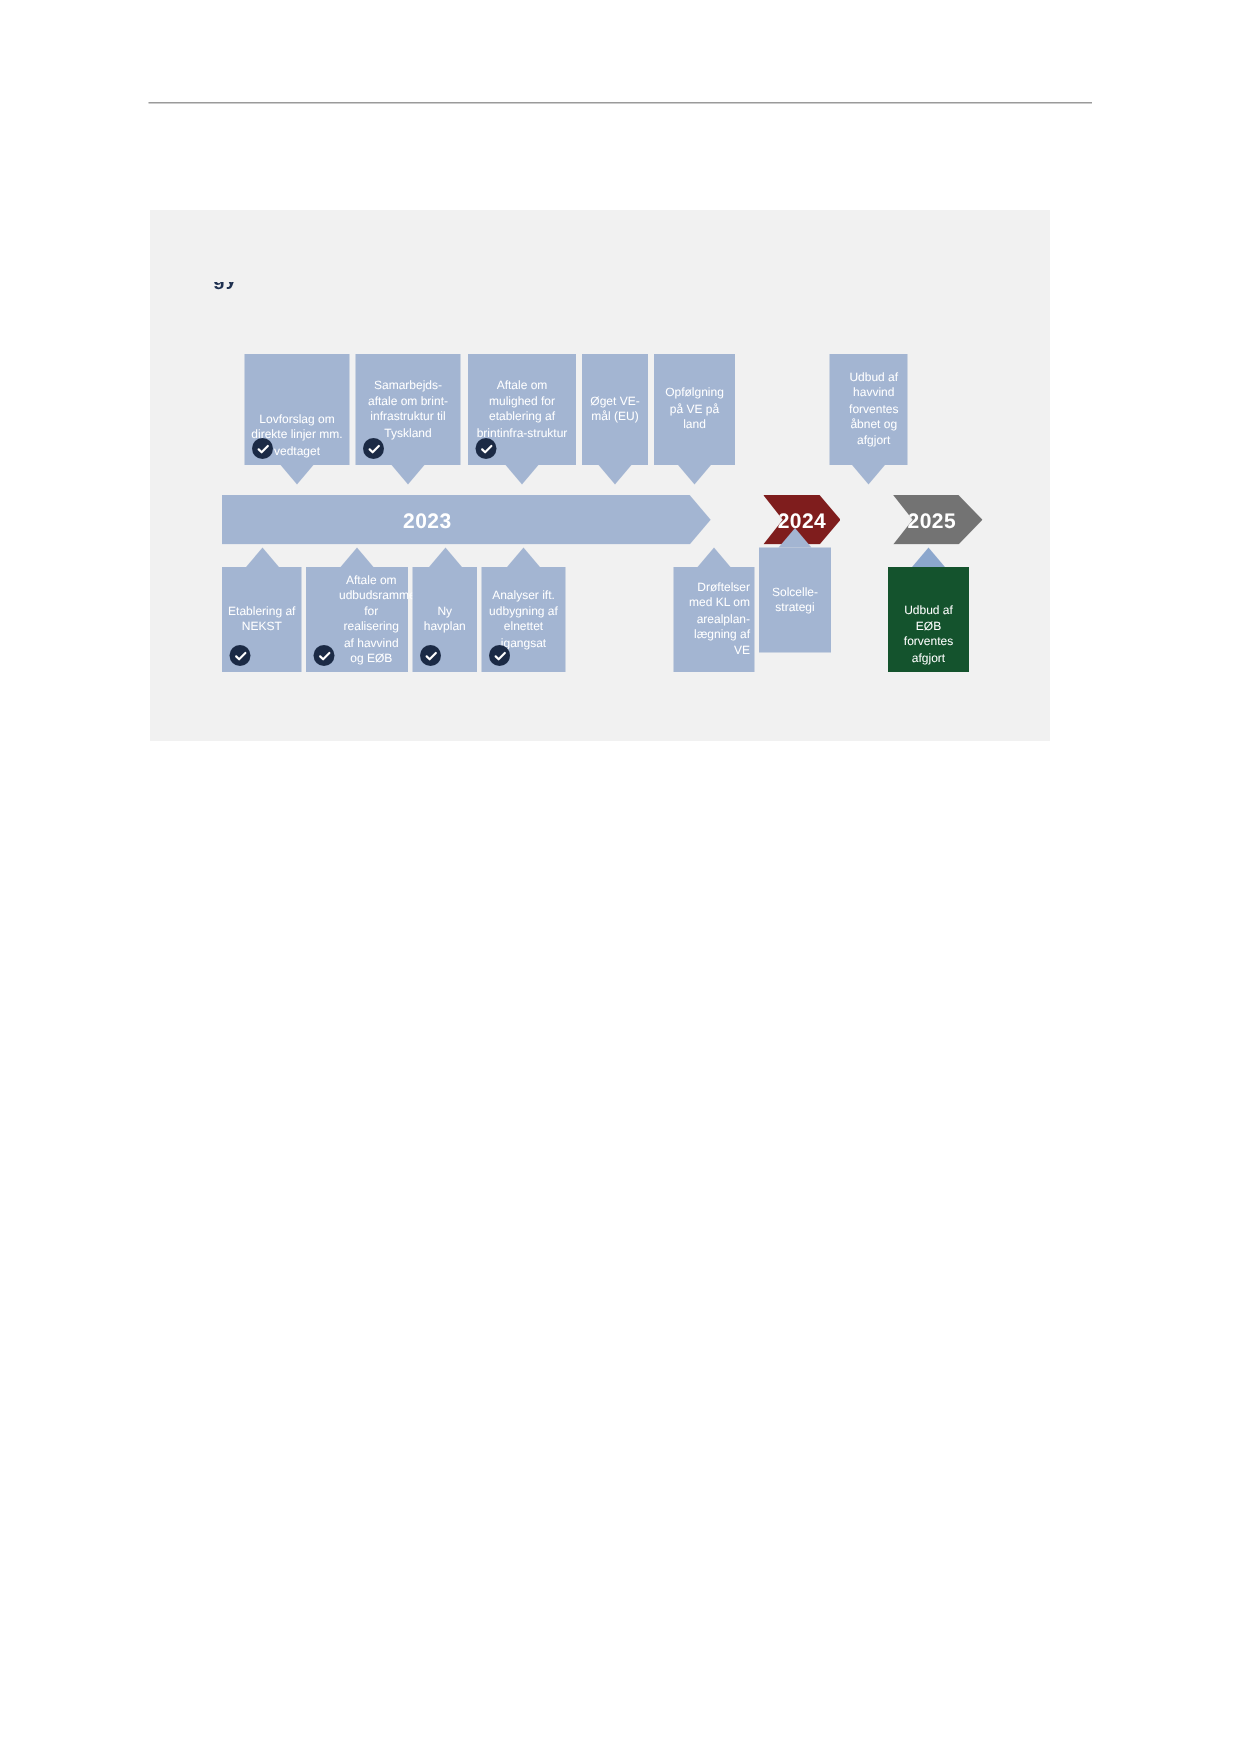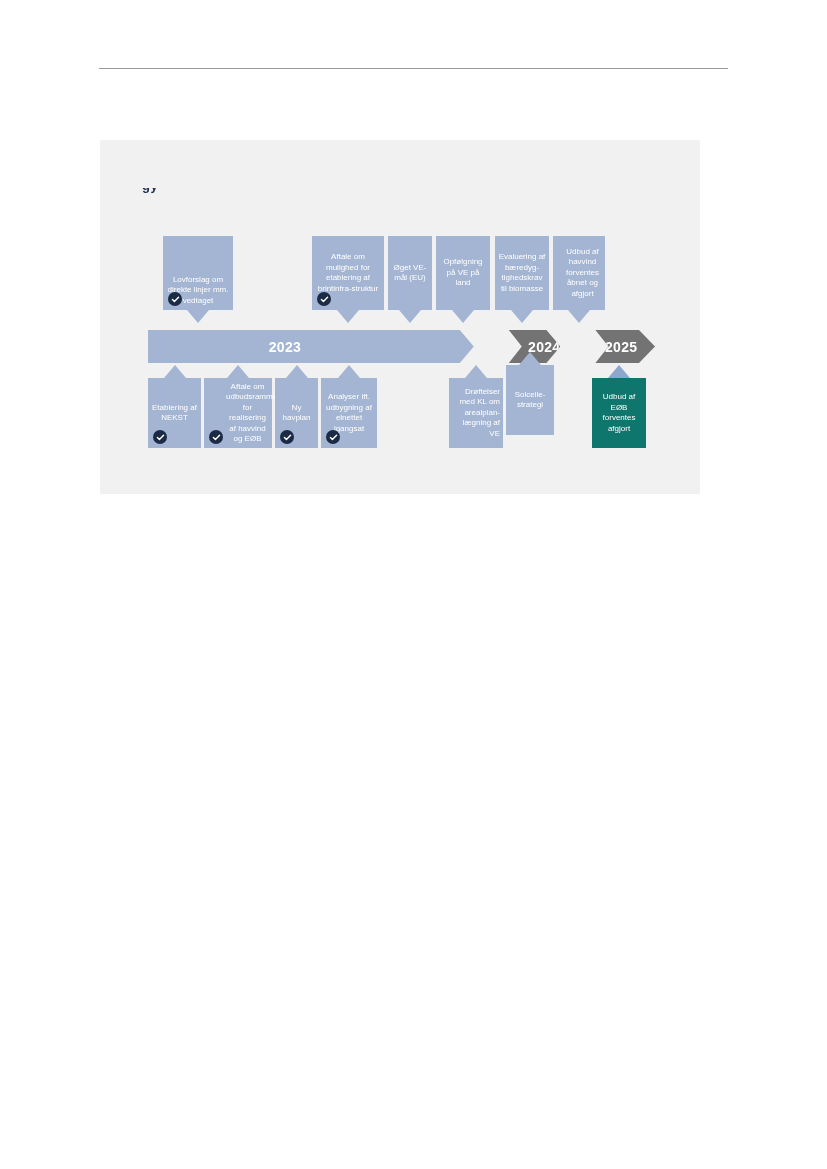--- a/index.html
+++ b/index.html
@@ -80,25 +80,24 @@
   }
   .seg-2023 {
     background: #a3b5d2;
     width: 389px;
     clip-path: polygon(0 0, calc(100% - 14px) 0, 100% 50%, calc(100% - 14px) 100%, 0 100%);
     padding-right: 12px;
     box-sizing: border-box;
   }
   .seg-2023 .seg-label { margin-left: -40px; }
   .seg-2024 {
-    background: #737373;
+    background: #7f1d1d;
     width: 62px;
     margin-left: -11px;
     clip-path: polygon(0 0, calc(100% - 14px) 0, 100% 50%, calc(100% - 14px) 100%, 0 100%, 13px 50%);
-    justify-content: flex-end;
   }
   .seg-2025 {
     background: #737373;
     width: 70px;
     margin-left: -11px;
     clip-path: polygon(0 0, calc(100% - 16px) 0, 100% 50%, calc(100% - 16px) 100%, 0 100%, 13px 50%);
     padding-right: 8px;
     box-sizing: border-box;
   }
 
@@ -109,21 +108,21 @@
     color: #ffffff;
     font-size: 8px;
     line-height: 10.5px;
     text-align: center;
     box-sizing: border-box;
     padding: 4px 3px;
     display: flex;
     align-items: center;
     justify-content: center;
   }
-  .card.dark { background: #0f766e; }
+  .card.dark { background: #14532d; align-items: flex-end; }
   .card-text { display: block; width: 100%; }
 
   
   .card .pointer {
     position: absolute;
     left: 50%;
     transform: translateX(-50%);
     width: 0;
     height: 0;
   }
@@ -170,20 +169,29 @@
   <div class="card top" style="left:63px; top:96px; width:70px; height:74px;align-items:flex-end;">
     <span class="card-text">Lovforslag om direkte linjer mm. vedtaget</span>
     <span class="check-badge">
       <svg width="9" height="9" viewBox="0 0 10 10">
           <path d="M1.6 5.1 L3.8 7.3 L8.4 2.6" stroke="#fff" stroke-width="1.6" fill="none" stroke-linecap="round" stroke-linejoin="round"></path>
         </svg>
     </span>
     <span class="pointer"></span>
   </div>
 
+  <div class="card top" style="left:137px; top:96px; width:70px; height:74px;">
+    <span class="card-text">Samarbejds-aftale om brint-infrastruktur til Tyskland</span>
+    <span class="check-badge">
+      <svg width="9" height="9" viewBox="0 0 10 10">
+          <path d="M1.6 5.1 L3.8 7.3 L8.4 2.6" stroke="#fff" stroke-width="1.6" fill="none" stroke-linecap="round" stroke-linejoin="round"></path>
+        </svg>
+    </span>
+    <span class="pointer"></span>
+  </div>
 
   <div class="card top" style="left:212px; top:96px; width:72px; height:74px;">
     <span class="card-text">Aftale om mulighed for etablering af brintinfra-struktur</span>
     <span class="check-badge">
       <svg width="9" height="9" viewBox="0 0 10 10">
           <path d="M1.6 5.1 L3.8 7.3 L8.4 2.6" stroke="#fff" stroke-width="1.6" fill="none" stroke-linecap="round" stroke-linejoin="round"></path>
         </svg>
     </span>
     <span class="pointer"></span>
   </div>
@@ -191,24 +199,20 @@
   <div class="card top" style="left:288px; top:96px; width:44px; height:74px;">
     <span class="card-text">Øget VE-mål (EU)</span>
     <span class="pointer"></span>
   </div>
 
   <div class="card top" style="left:336px; top:96px; width:54px; height:74px;">
     <span class="card-text">Opfølgning på VE på land</span>
     <span class="pointer"></span>
   </div>
 
-  <div class="card top" style="left:395px; top:96px; width:54px; height:74px;">
-    <span class="card-text">Evaluering af bæredyg-tighedskrav til biomasse</span>
-    <span class="pointer"></span>
-  </div>
 
   <div class="card top" style="left:453px; top:96px; width:52px; height:74px;padding-left:10px;">
     <span class="card-text">Udbud af havvind forventes åbnet og afgjort</span>
     <span class="pointer"></span>
   </div>
 
   <div class="timeline-bar">
     <div class="seg seg-2023">
       <span class="seg-label">2023</span>
     </div>

